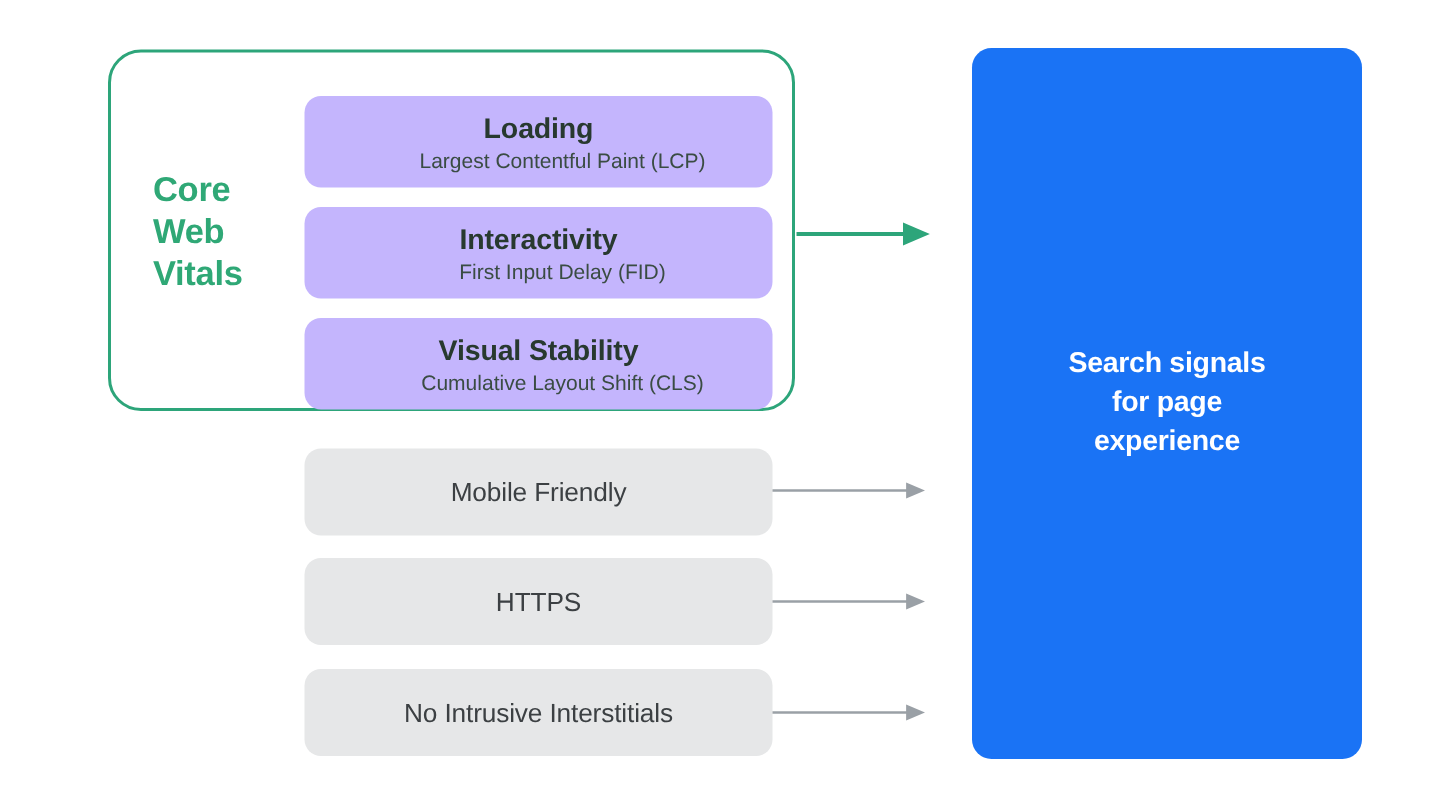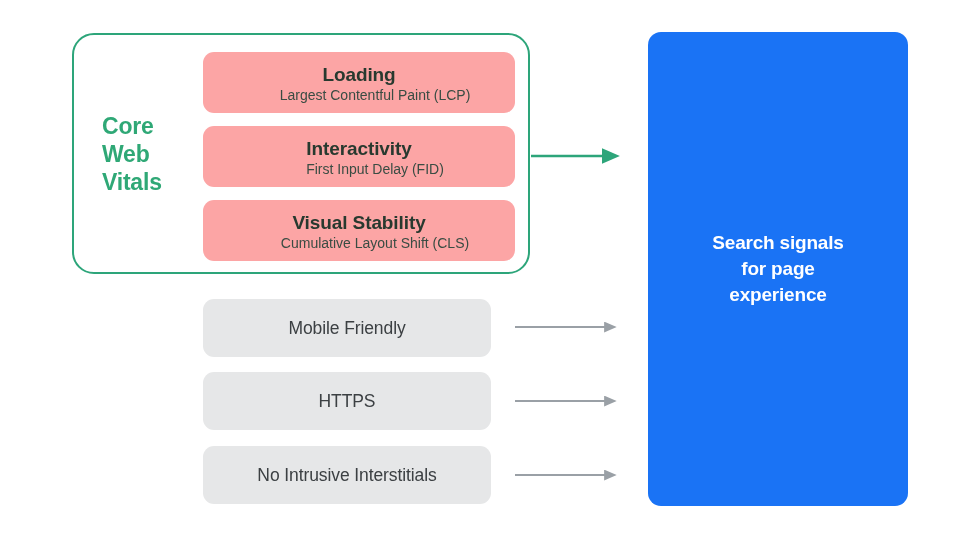--- a/index.html
+++ b/index.html
@@ -45,26 +45,27 @@
     color: #2fa876;
     letter-spacing: -0.2px;
   }
 
   
   .metric-card {
     position: absolute;
     left: 203px;
     width: 312px;
     height: 61px;
-    background: #fca5a5;
+    background: #c4b5fd;
     border-radius: 11px;
     display: flex;
     flex-direction: column;
     align-items: center;
     justify-content: center;
+    margin-top: 12px;
   }
   .metric-card.m1 { top: 52px; }
   .metric-card.m2 { top: 126px; }
   .metric-card.m3 { top: 200px; }
 
   .metric-title {
     font-size: 19px;
     font-weight: bold;
     color: #28392f;
     line-height: 23px;
@@ -76,21 +77,21 @@
     color: #3a4c43;
     line-height: 16px;
     margin-top: 1px;
     padding-left: 32px;
   }
 
   
   .gray-box {
     position: absolute;
     left: 203px;
-    width: 288px;
+    width: 312px;
     height: 58px;
     background: #e6e7e8;
     border-radius: 11px;
     display: flex;
     align-items: center;
     justify-content: center;
   }
   .gray-box.g1 { top: 299px; }
   .gray-box.g2 { top: 372px; }
   .gray-box.g3 { top: 446px; }

